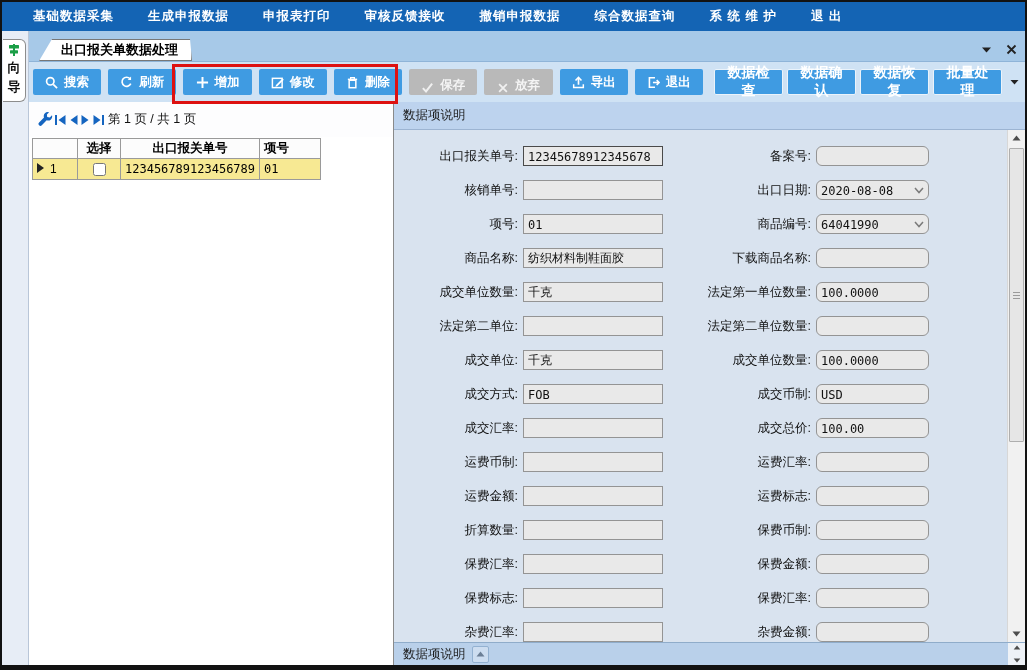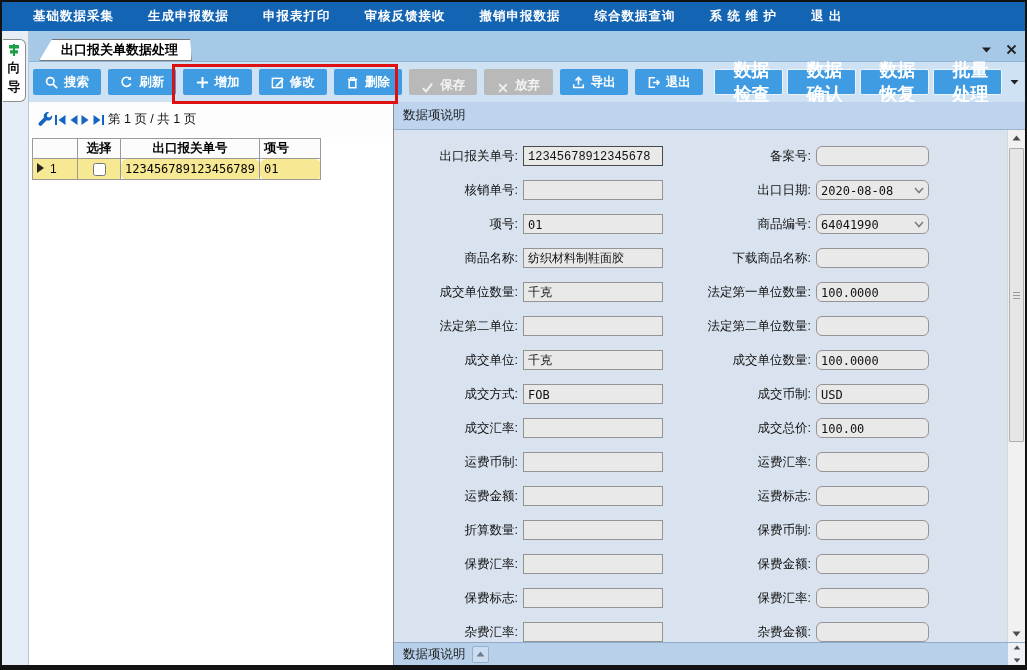--- a/index.html
+++ b/index.html
@@ -37,22 +37,22 @@
   .tbtn{
     width:69px; height:26px; margin-right:7px; border:none; border-radius:2px;
     background:#3f9be2; color:#fff; font-size:12.5px; font-weight:bold;
     display:flex; align-items:center; justify-content:center; gap:6px; cursor:pointer;
     font-family:inherit;
   }
   .tbtn.disabled{background:#b9b9b9; color:#f4f4f4; cursor:default;align-items:flex-end;}
   .rgroup{margin-left:auto; display:flex; align-items:center; padding-right:6px;}
   .rbtn{
     width:69px; height:26px; margin-left:4px; background:#3f9be2; color:#fff;
-    border:1px solid #eaf3fb; border-radius:2px; font-size:18px; font-weight:bold;
-    display:flex; align-items:center; justify-content:center; cursor:pointer; font-family:inherit;padding-left:12px;
+    border:1px solid #eaf3fb; border-radius:2px; font-size:14px; font-weight:bold;
+    display:flex; align-items:center; justify-content:center; cursor:pointer; font-family:inherit;
   }
   .overflow-arrow{margin-left:8px; cursor:pointer; display:flex;}
   
   .red-box{position:absolute; left:170px; top:62px; width:226px; height:40px;
     border:3px solid #dd1111; box-sizing:border-box; pointer-events:none; z-index:40;}
   
   .workspace{flex:1; display:flex; min-height:0;}
   .left-pane{width:364px; background:#fff; display:flex; flex-direction:column;}
   .navrow{height:35px; display:flex; align-items:center; gap:1px; padding-left:8px; background:#fdfdfe;}
   .navrow .nbtn{display:flex; cursor:pointer;}
@@ -64,38 +64,38 @@
   table.grid th{
     background:#fcfcfc; font-weight:bold; border:1px solid #9a9a9a; height:19px;
     padding:0 4px; white-space:nowrap; font-size:12.5px;
   }
   table.grid td{border:1px solid #9a9a9a; height:20px; padding:0 4px; white-space:nowrap;}
   tr.sel td{background:#f7e993;}
   td.markcell{width:36px; text-align:left;}
   .rowmark{display:inline-block; width:0; height:0; border-left:7px solid #222;
     border-top:5px solid transparent; border-bottom:5px solid transparent; margin-right:6px;}
   td.chkcell{width:34px; text-align:center;}
-  td.numcell{font-family:"DejaVu Sans Mono",monospace; font-size:12px;border-radius:6px;}
+  td.numcell{font-family:"DejaVu Sans Mono",monospace; font-size:12px;}
   
   .right-pane{flex:1; display:flex; flex-direction:column; min-width:0; background:#d9e3ef;}
   .panel-header{height:27px; background:#bdd3ee; border-bottom:1px solid #9cb4d2;
     display:flex; align-items:center; padding-left:9px; font-size:12.5px; color:#1a1a1a;}
   .panel-body{flex:1; display:flex; min-height:0;gap:16px;}
   .form{flex:1; padding-top:9px; overflow:hidden;}
   .frow{height:34px; display:flex; align-items:center;}
   .lb{width:124px; text-align:right; padding-right:5px; font-size:12.5px; color:#111; white-space:nowrap;}
   .lb.r{width:148px;}
   .fw{position:relative; display:flex;}
   .fld{
     width:140px; height:20px; box-sizing:border-box; background:#e9e9e9;
     border:1px solid #949494; padding:1px 4px 0 4px;
     font-family:"DejaVu Sans Mono",monospace; font-size:12px; color:#111;
   }
   .fld.r{width:113px;border-radius:6px;}
-  .fld.foc{border-color:#4a4a4a;font-family:Liberation Mono, monospace;}
+  .fld.foc{border-color:#4a4a4a;}
   .carr{position:absolute; right:5px; top:7px; pointer-events:none;}
   
   .sbar{width:17px; background:#f1f1f1; border-left:1px solid #d7d7d7; display:flex; flex-direction:column; align-items:center;}
   .sbtn{width:17px; height:16px; display:flex; align-items:center; justify-content:center; cursor:pointer;}
   .sthumb{width:13px; height:292px; margin-top:2px; background:#e6e6e6; border:1px solid #aeaeae;
     border-radius:1px; display:flex; flex-direction:column; align-items:center; justify-content:center; gap:2px; cursor:grab;}
   .sthumb i{display:block; width:7px; height:1px; background:#9a9a9a;}
   .sfill{flex:1;}
   
   .bottom-bar{height:22px; background:#b9d0ea; border-top:1px solid #8facca; display:flex; align-items:center; padding-left:9px;}

